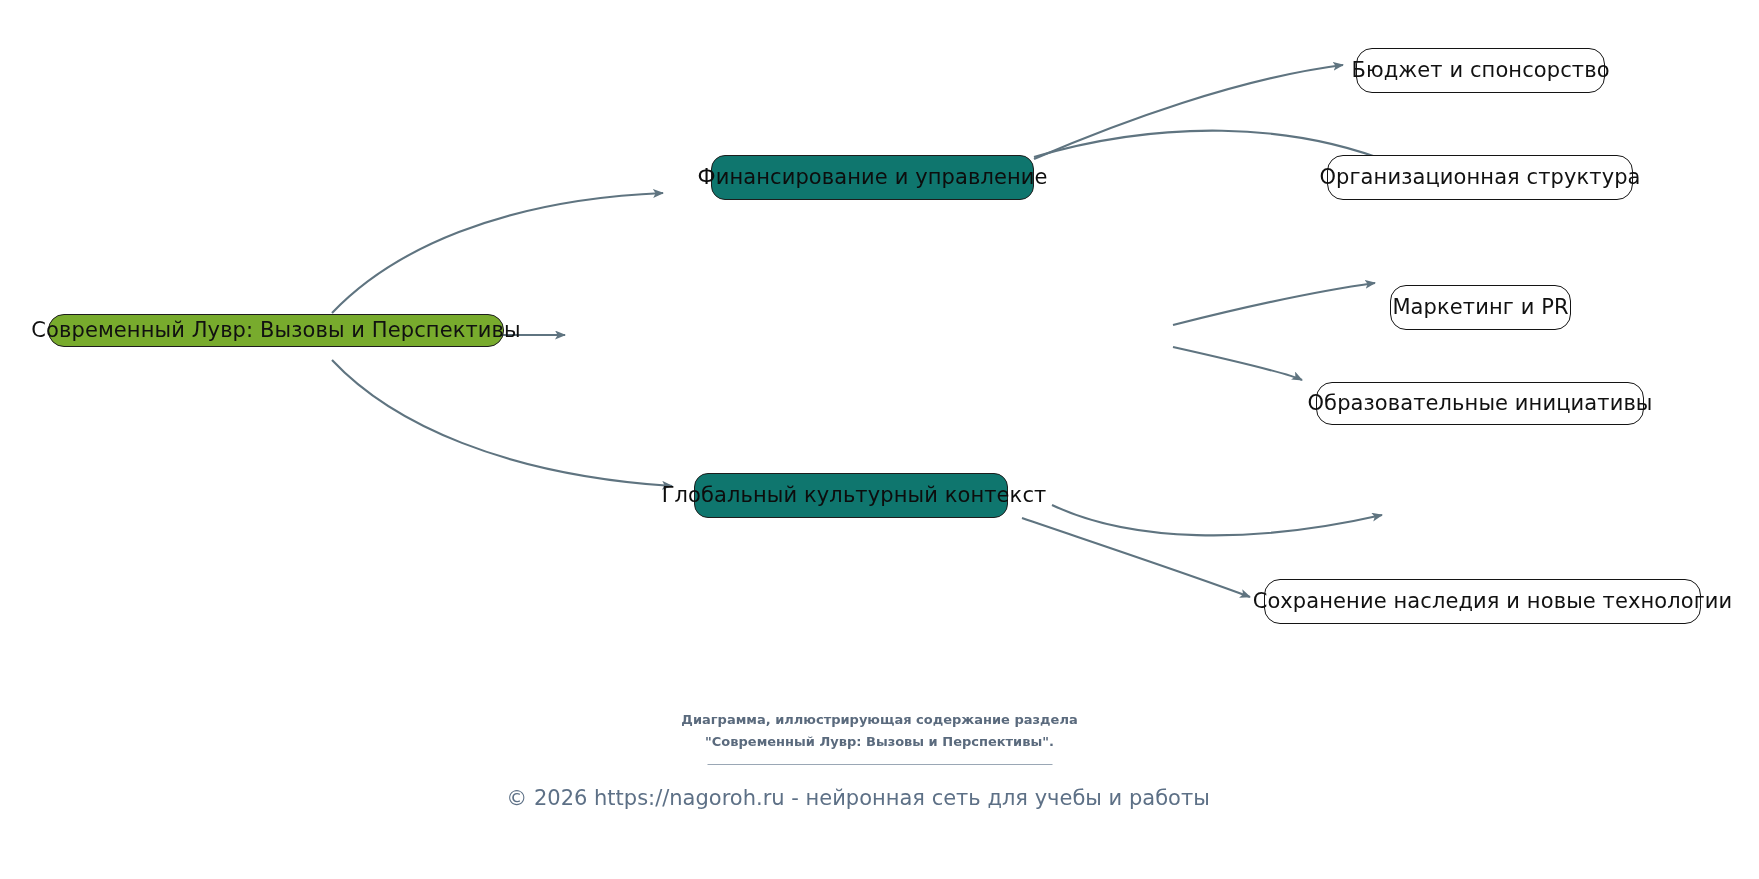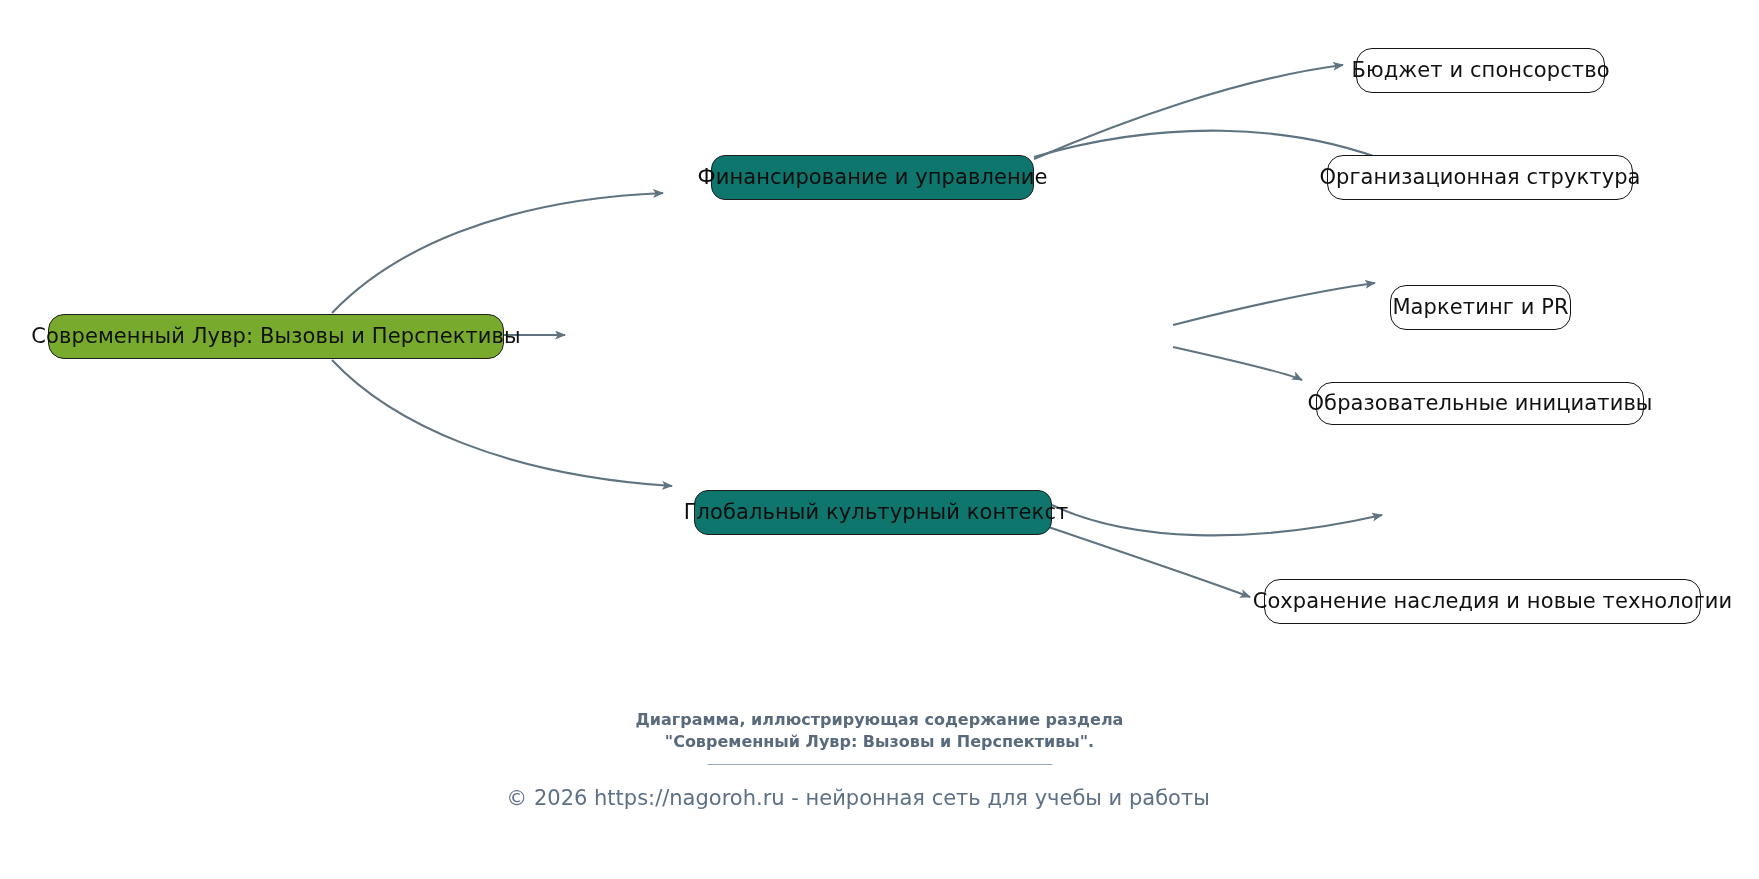--- a/index.html
+++ b/index.html
@@ -70,21 +70,21 @@
     color: #111111;
   }
 
   .caption {
     position: absolute;
     left: 0;
     width: 1759px;
     text-align: center;
     color: #5a6a7d;
     font-weight: bold;
-    font-size: 16px;
+    font-size: 13px;
     line-height: 22px;
   }
   .caption-line { display: block; }
 
   .caption-rule {
     position: absolute;
     left: 50%;
     transform: translateX(-50%);
     width: 345px;
     height: 0;
@@ -125,30 +125,30 @@
 
     <path d="M 1173,325 C 1240,308 1310,292 1375,283" fill="none" stroke="#5f7480" stroke-width="2.1" marker-end="url(#arrowhead)"></path>
 
     <path d="M 1173,347 C 1240,362 1290,374 1302,380" fill="none" stroke="#5f7480" stroke-width="2.1" marker-end="url(#arrowhead)"></path>
 
     <path d="M 1052,505 C 1130,542 1250,545 1382,515" fill="none" stroke="#5f7480" stroke-width="2.1" marker-end="url(#arrowhead)"></path>
 
     <path d="M 1022,518 C 1110,548 1200,578 1250,597" fill="none" stroke="#5f7480" stroke-width="2.1" marker-end="url(#arrowhead)"></path>
   </svg>
 
-  <div class="node node-root" style="left:48px; top:314px; width:456px; height:45px;">
+  <div class="node node-root" style="left:48px; top:314px; width:456px; height:33px;">
     <span>Современный Лувр: Вызовы и Перспективы</span>
   </div>
 
   <div class="node node-branch" style="left:711px; top:155px; width:323px; height:45px;">
     <span>Финансирование и управление</span>
   </div>
 
 
-  <div class="node node-branch" style="left:694px; top:490px; width:358px; height:45px;padding-left:22px;">
+  <div class="node node-branch" style="left:694px; top:473px; width:314px; height:45px;padding-left:22px;">
     <span>Глобальный культурный контекст</span>
   </div>
 
   <div class="node node-leaf" style="left:1356px; top:48px; width:249px; height:45px;">
     <span>Бюджет и спонсорство</span>
   </div>
 
   <div class="node node-leaf" style="left:1327px; top:155px; width:306px; height:45px;text-align:center;">
     <span>Организационная структура</span>
   </div>

